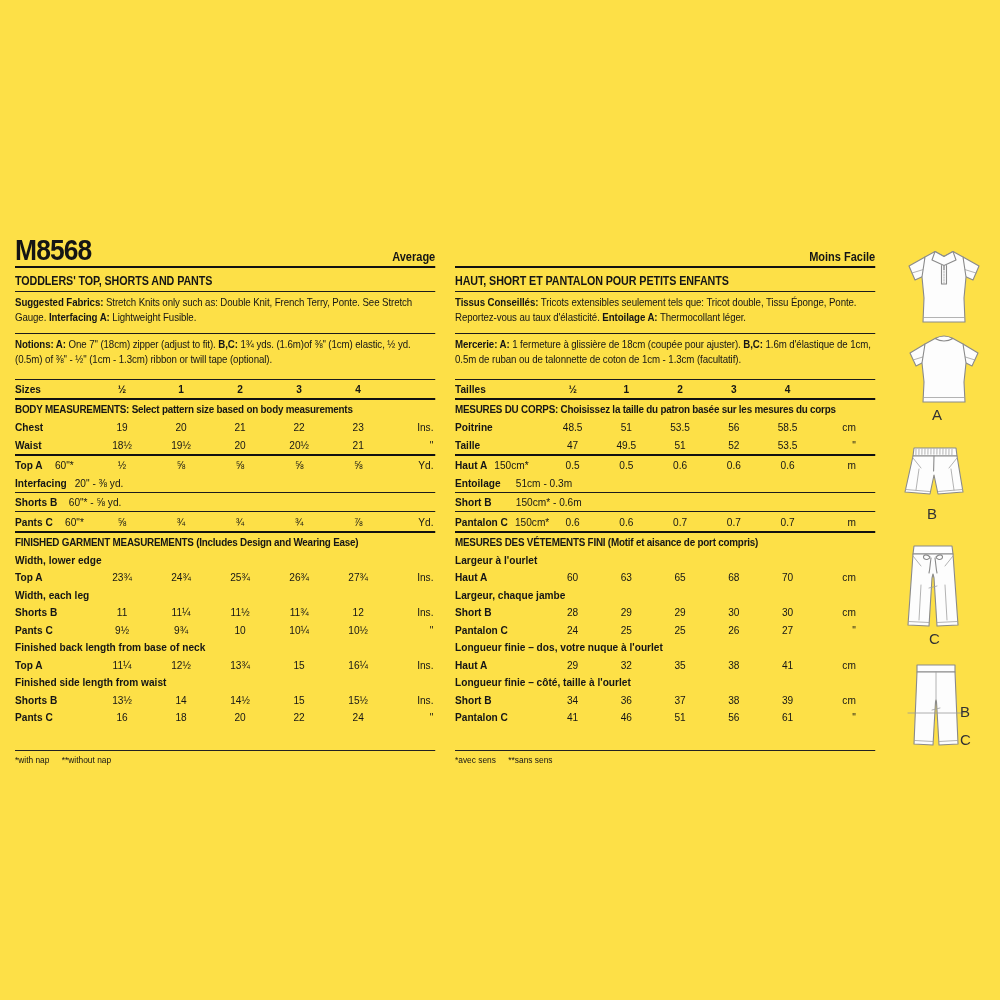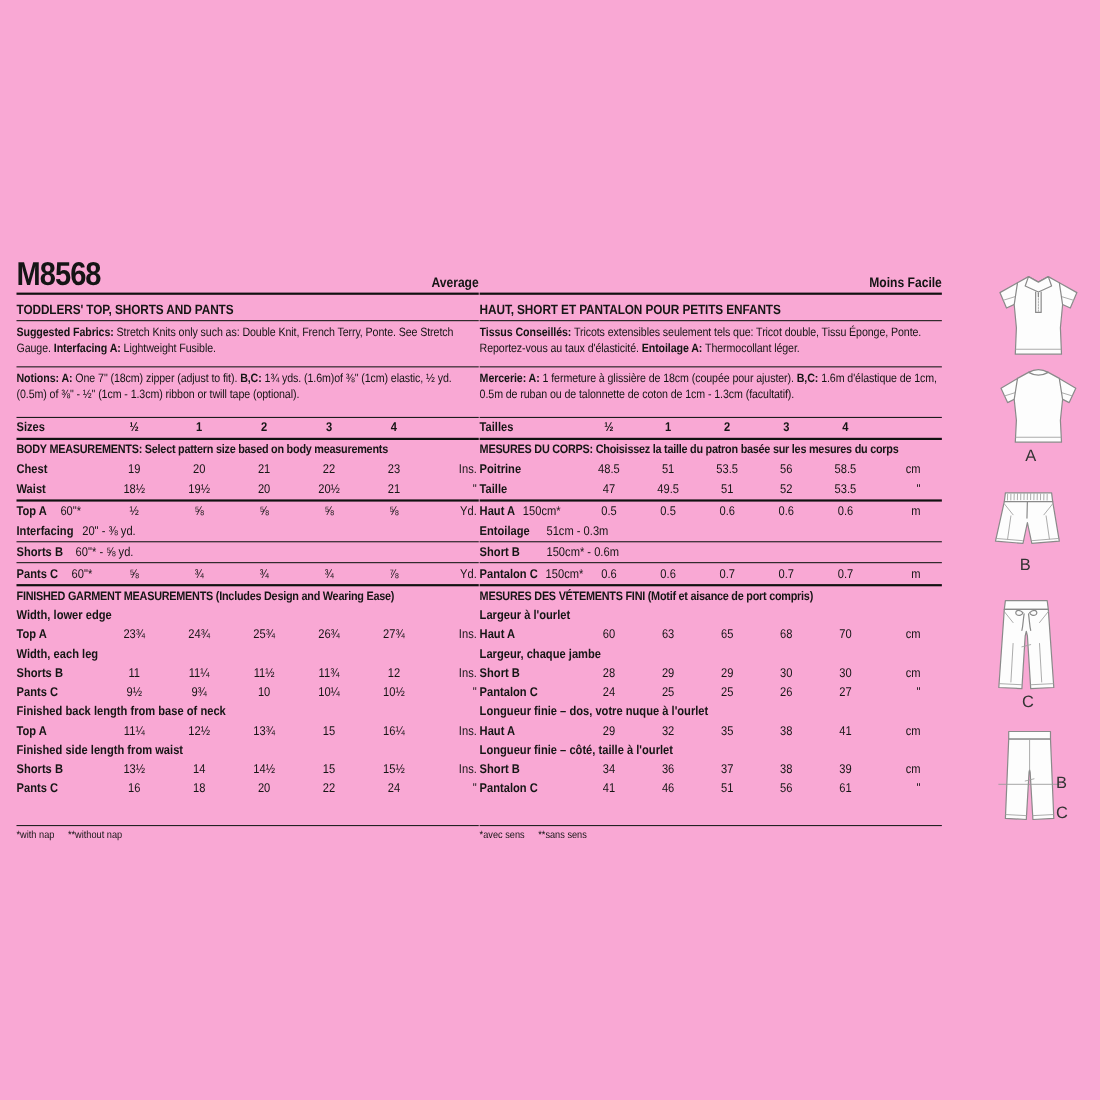--- a/index.html
+++ b/index.html
@@ -1,20 +1,20 @@
 <!DOCTYPE html>
 <html><head>
 <meta charset="utf-8">
 <style>
   html,body{margin:0;padding:0;background:#fff;}
   body{width:1000px;height:1000px;position:relative;font-family:"Liberation Sans","DejaVu Sans",sans-serif;color:#151515;}
-  .sheet{position:absolute;inset:0;background:#f9a8d4;}
+  .sheet{position:absolute;inset:0;background:#fde047;}
   .col{position:absolute;top:232px;width:421px;}
   .col-en{left:15px;}
-  .col-fr{left:436px;}
+  .col-fr{left:455px;}
   .colinner{width:477px;transform:scaleX(0.881);transform-origin:0 0;}
 
   .hdr{height:32px;border-bottom:2.2px solid #111;display:flex;align-items:flex-end;justify-content:space-between;padding-bottom:2px;}
   .pattern-num{font-size:30px;font-weight:bold;letter-spacing:-1px;line-height:28px;}
   .difficulty{font-size:12.5px;font-weight:bold;}
   .titlebar{height:20px;border-bottom:1.6px solid #1c1c1c;display:flex;align-items:flex-end;padding-bottom:3px;font-size:12.2px;font-weight:bold;letter-spacing:-0.1px;white-space:nowrap;}
 
   .para{height:38px;border-bottom:1.6px solid #1c1c1c;padding-top:3px;font-size:11px;line-height:15px;letter-spacing:-0.1px;overflow:hidden;}
   .para.tall{height:42px;}
   .para b{letter-spacing:-0.1px;}

